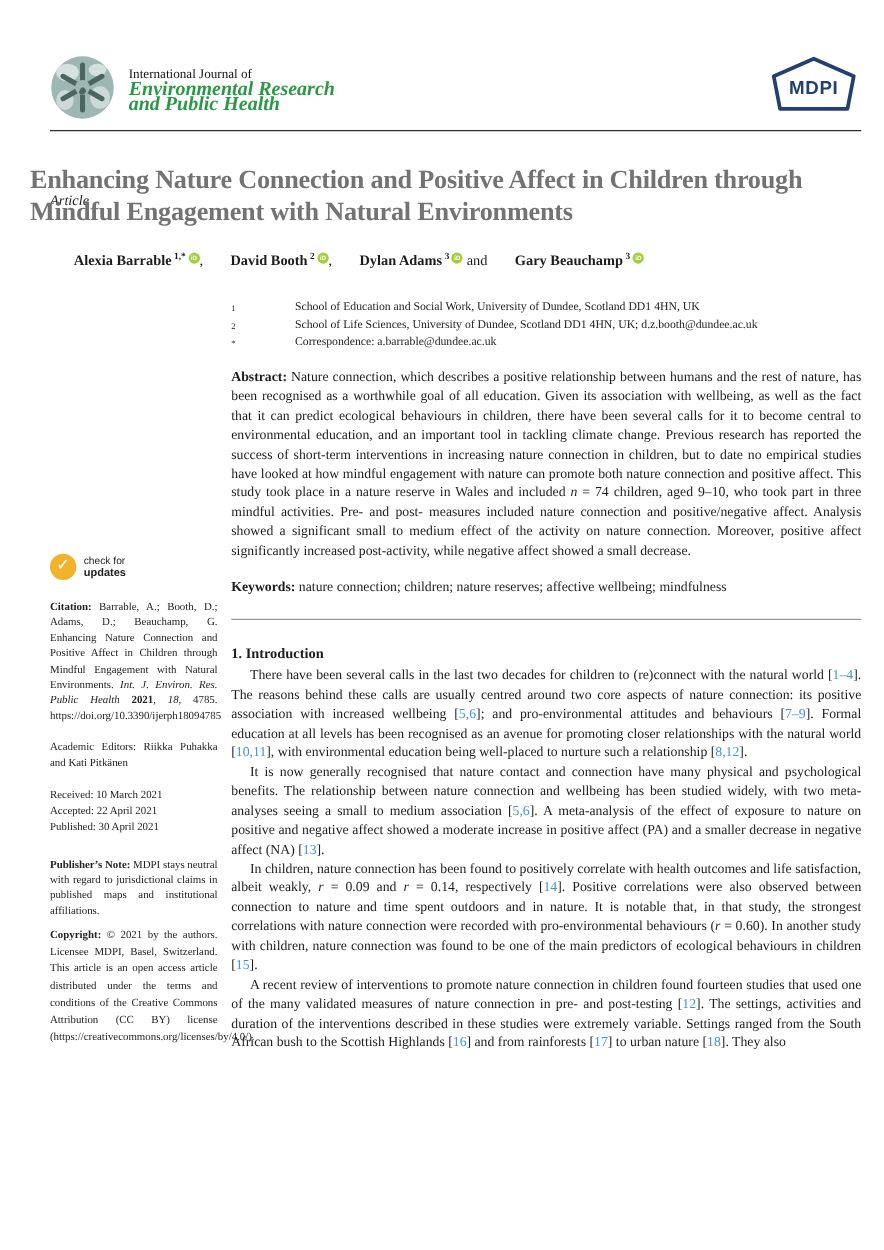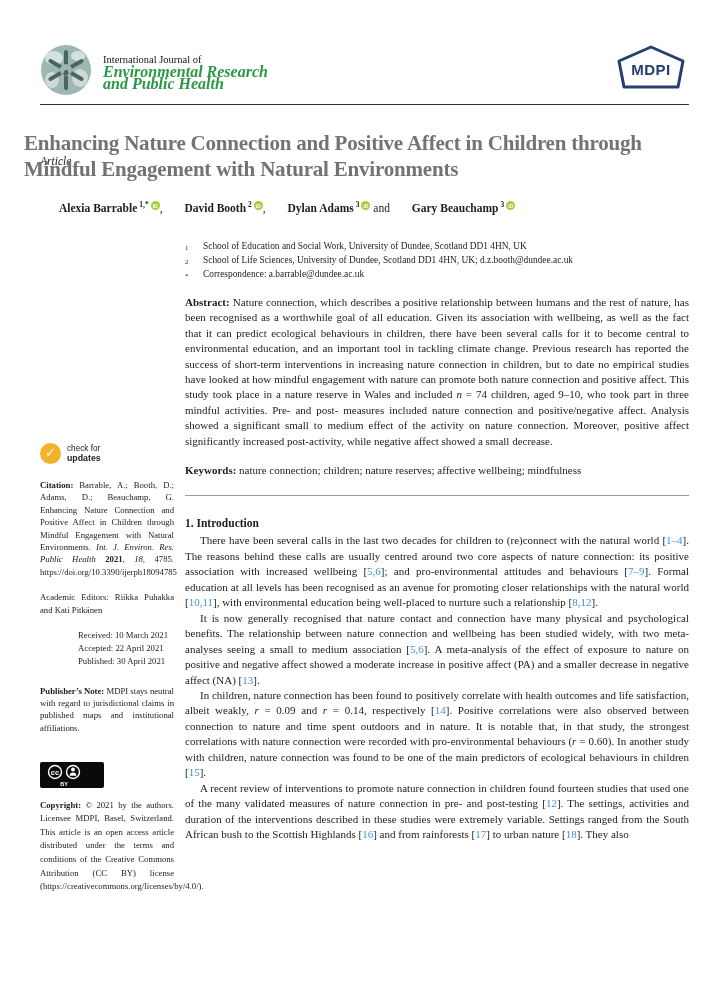--- a/index.html
+++ b/index.html
@@ -17,42 +17,42 @@
   .jn2 { font-size: 16px; line-height: 12px; font-weight: bold; font-style: italic; color: #2b9846; }
   .header-rule { position: absolute; top: 104px; left: 40px; width: 649px; border-top: 1.6px solid #2e2e2e; }
   .article-label { position: absolute; top: 112px; left: 40px; font-style: italic; font-size: 11.5px; margin-top: 43px; }
   .title { position: absolute; top: 130px; left: 24px; width: 640px; font-size: 21px; font-weight: bold; line-height: 26px; letter-spacing: -0.2px; color: #737373; }
   .authors { position: absolute; top: 200px; left: 40px; width: 648px; font-size: 11.5px; }
   .author-name { font-weight: bold; margin-left: 19px; }
   .author-sup { font-size: 7.5px; vertical-align: super; font-weight: bold; margin-left: 2px; }
   .orcid { display: inline-flex; align-items: center; justify-content: center; width: 9px; height: 9px; border-radius: 50%; background: #a6ce39; color: #fff; font-size: 5px; font-weight: bold; font-family: "Liberation Sans", sans-serif; margin-left: 2px; position: relative; top: -4px; }
   
   .main-col { position: absolute; left: 185px; top: 240px; width: 504px; }
-  .affil-row { display: flex; font-size: 9.4px; line-height: 13px; text-align: justify; }
+  .affil-row { display: flex; font-size: 9.4px; line-height: 13px; text-align: justify; gap: 33px; }
   .affil-marker { flex: none; width: 18px; font-size: 6.8px; padding-top: 1px; font-weight: normal; }
   .affil-text { flex: 1; }
   .abstract { margin-top: 13px; font-size: 11px; line-height: 15.4px; text-align: justify; }
   .keywords { margin-top: 14px; font-size: 11px; line-height: 15.4px; text-align: justify; }
   .mid-rule { margin-top: 17px; border-top: 1px solid #9a9a9a; }
   .intro-heading { margin-top: 21px; font-weight: bold; font-size: 11.5px; }
   .body-par { margin: 0; font-size: 11px; line-height: 15.45px; text-align: justify; text-indent: 15px; }
   .body-par.first { margin-top: 4px; }
   .s-ref { color: #4292d6; }
   .s-i { font-style: italic; }
   .s-b { font-weight: bold; }
   
   .sidebar { position: absolute; left: 40px; top: 443px; width: 134px; font-size: 8.7px; line-height: 12.4px; text-align: justify; color: #222; }
   .badge { display: flex; align-items: center; gap: 6px; cursor: pointer; }
   .badge-circle { width: 21px; height: 21px; border-radius: 50%; background: #f2b229; color: #fff; display: flex; align-items: center; justify-content: center; font-weight: bold; font-size: 13px; font-family: "DejaVu Sans", sans-serif; }
   .badge-text { font-family: "Liberation Sans", sans-serif; line-height: 9.5px; }
   .badge-l1 { font-size: 8.2px; }
   .badge-l2 { font-size: 8.8px; font-weight: bold; }
   .sb-citation { margin-top: 15px; }
   .sb-editors { margin-top: 13px; }
-  .sb-dates { margin-top: 13px; margin-left: 38px; }
+  .sb-dates { margin-top: 13px; }
   .sb-dates div { line-height: 13.2px; }
   .sb-note { margin-top: 16px; }
   .cc-badge { margin-top: 28px; }
   .sb-copyright { margin-top: 7px; line-height: 13.6px; }
   
   .footer-rule { position: absolute; top: 962px; left: 40px; width: 649px; border-top: 1px solid #7a7a7a; }
   .footer { position: absolute; top: 969px; left: 40px; width: 649px; display: flex; justify-content: space-between; font-size: 8.6px; }
 </style>
 </head>
 <body>
@@ -131,29 +131,18 @@
       </div>
     </div>
     <div class="sb-citation"><span class="s-b">Citation: </span><span>Barrable, A.; Booth, D.; Adams, D.; Beauchamp, G. Enhancing Nature Connection and Positive Affect in Children through Mindful Engagement with Natural Environments. </span><span class="s-i">Int. J. Environ. Res. Public Health </span><span class="s-b">2021</span><span>, </span><span class="s-i">18</span><span>, 4785. https://doi.org/10.3390/ijerph18094785</span></div>
     <div class="sb-editors">Academic Editors: Riikka Puhakka and Kati Pitkänen</div>
     <div class="sb-dates">
       <div>Received: 10 March 2021</div>
       <div>Accepted: 22 April 2021</div>
       <div>Published: 30 April 2021</div>
     </div>
     <div class="sb-note"><span class="s-b">Publisher’s Note: </span><span>MDPI stays neutral with regard to jurisdictional claims in published maps and institutional affiliations.</span></div>
-    <div class="cc-badge">
-      <svg width="64" height="26" viewBox="0 0 64 26">
-        <rect x="0" y="0" width="64" height="26" rx="2" fill="#0a0a0a"></rect>
-        <circle cx="15" cy="10" r="6.5" fill="none" stroke="#fff" stroke-width="1.4"></circle>
-        <text x="15" y="12.8" text-anchor="middle" font-family="Liberation Sans, sans-serif" font-size="7.5" font-weight="bold" fill="#fff">cc</text>
-        <circle cx="33" cy="10" r="6.5" fill="none" stroke="#fff" stroke-width="1.4"></circle>
-        <circle cx="33" cy="7.6" r="2" fill="#fff"></circle>
-        <path d="M29.6 13.8 a3.4 3.4 0 0 1 6.8 0 Z" fill="#fff"></path>
-        <text x="24" y="23.5" text-anchor="middle" font-family="Liberation Sans, sans-serif" font-size="5.5" font-weight="bold" fill="#fff">BY</text>
-      </svg>
-    </div>
     <div class="sb-copyright"><span class="s-b">Copyright: </span><span>© 2021 by the authors. Licensee MDPI, Basel, Switzerland. This article is an open access article distributed under the terms and conditions of the Creative Commons Attribution (CC BY) license (https://creativecommons.org/licenses/by/4.0/).</span></div>
   </div>
 
   <div class="footer-rule"></div>
 
 </div>
 
 </body></html>

